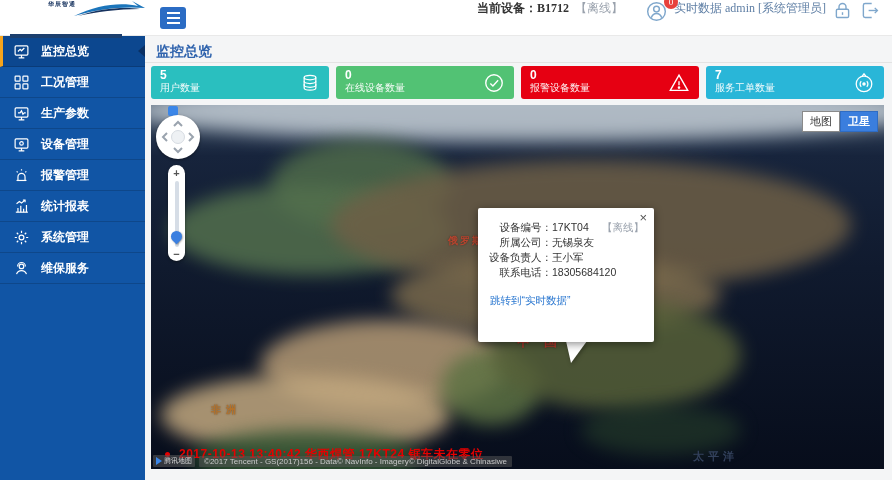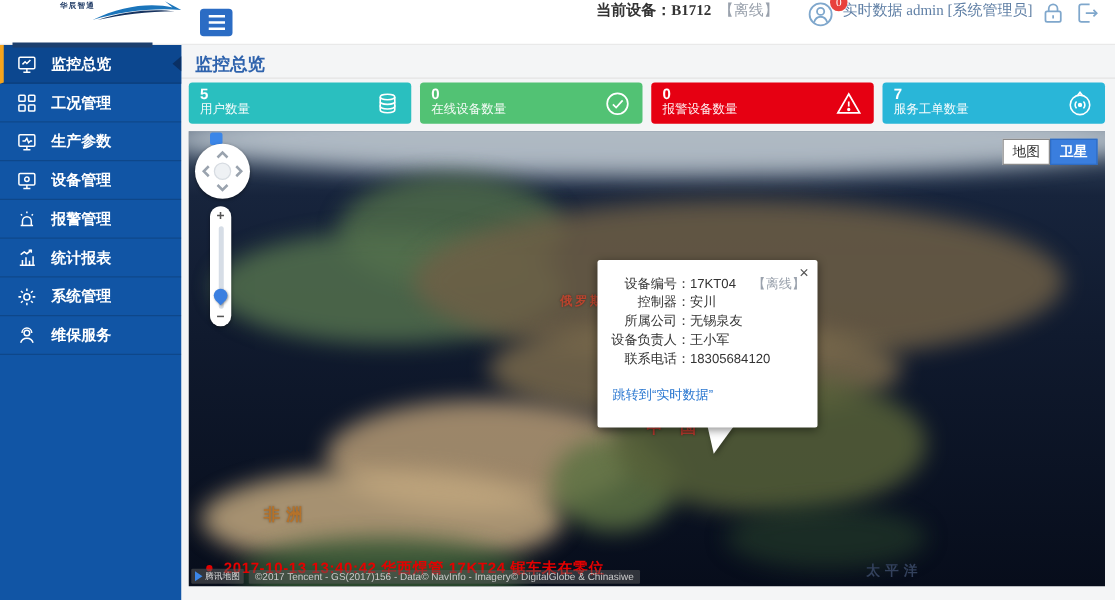--- a/index.html
+++ b/index.html
@@ -53,21 +53,21 @@
   .l-mideast { left:110px; top:215px; width:250px; height:90px; background:#b59a75; }
   .l-sahara { left:10px; top:270px; width:290px; height:80px; background:#c2a87f; }
   .l-africa { left:40px; top:325px; width:230px; height:60px; background:#2f5230; }
   .l-india { left:290px; top:245px; width:100px; height:75px; background:#5d7243; }
   .l-china { left:340px; top:195px; width:250px; height:110px; background:#566038; }
   .l-sea { left:430px; top:300px; width:160px; height:50px; background:#27402a; opacity:.6; }
 
   .map-label { position:absolute; font-weight:bold; z-index:3; text-shadow:0 0 2px rgba(0,0,0,.4); white-space:nowrap; }
   .lbl-china { left:366px; top:228px; color:#b1372c; font-size:13px; letter-spacing:14px; }
   .lbl-russia { left:297px; top:129px; color:#b8442e; font-size:10px; letter-spacing:2px; }
-  .lbl-africa { left:60px; top:298px; color:#b5722a; font-size:13px; letter-spacing:5px; }
+  .lbl-africa { left:60px; top:298px; color:#b5722a; font-size:10px; letter-spacing:5px; }
   .lbl-pacific { left:542px; top:344px; color:#33415c; font-size:11px; letter-spacing:4px; text-shadow:none; }
 
   
   .overview-btn { position:absolute; left:17px; top:1px; width:10px; height:10px; background:#3b86e8; border-radius:2px; z-index:6; cursor:pointer; }
   .pan-ctrl { position:absolute; left:5px; top:10px; width:44px; height:44px; background:#fff; border-radius:50%; box-shadow:0 1px 3px rgba(0,0,0,.4); z-index:6; cursor:pointer; }
   .pan-ctrl .dot { position:absolute; left:50%; top:50%; width:14px; height:14px; margin:-7px 0 0 -7px; border-radius:50%; background:#eef1f4; border:1px solid #d7dce2; }
   .zoom-slider { position:absolute; left:17px; top:60px; width:17px; height:96px; background:#fff; border-radius:9px; box-shadow:0 1px 3px rgba(0,0,0,.4); z-index:6; text-align:center; cursor:pointer; }
   .zoom-slider .plus, .zoom-slider .minus { font-size:11px; font-weight:bold; color:#555; line-height:12px; }
   .zoom-slider .plus { margin-top:2px; }
   .zoom-slider .minus { position:absolute; bottom:1px; left:0; right:0; }
@@ -302,24 +302,20 @@
         <div class="mt-btn mt-map">地图</div>
         <div class="mt-btn mt-sat">卫星</div>
       </div>
 
       <div class="popup">
         <div class="popup-close">×</div>
         <div class="p-row">
           <span class="p-label">设备编号：</span>
           <span>17KT04</span>
           <span class="p-status">【离线】</span>
-        </div>
-        <div class="p-row">
-          <span class="p-label">控制器：</span>
-          <span>安川</span>
         </div>
         <div class="p-row">
           <span class="p-label">所属公司：</span>
           <span>无锡泉友</span>
         </div>
         <div class="p-row">
           <span class="p-label">设备负责人：</span>
           <span>王小军</span>
         </div>
         <div class="p-row">

